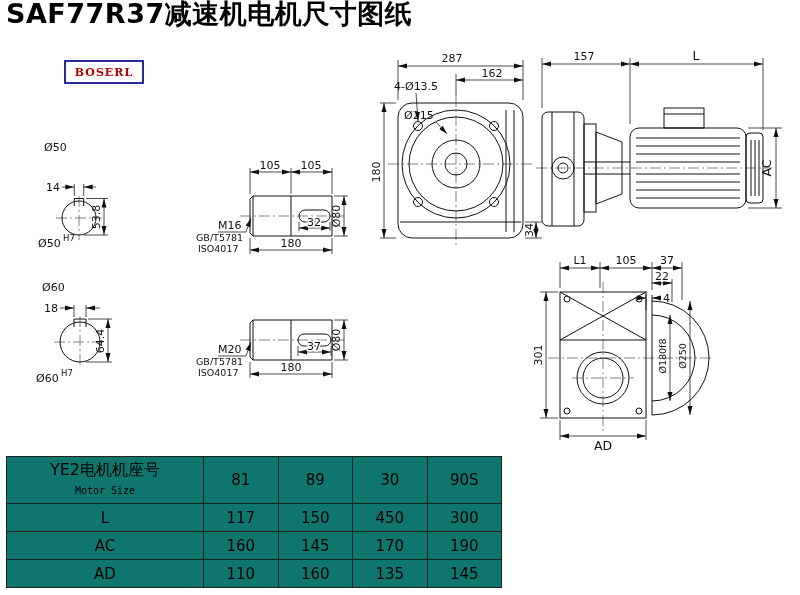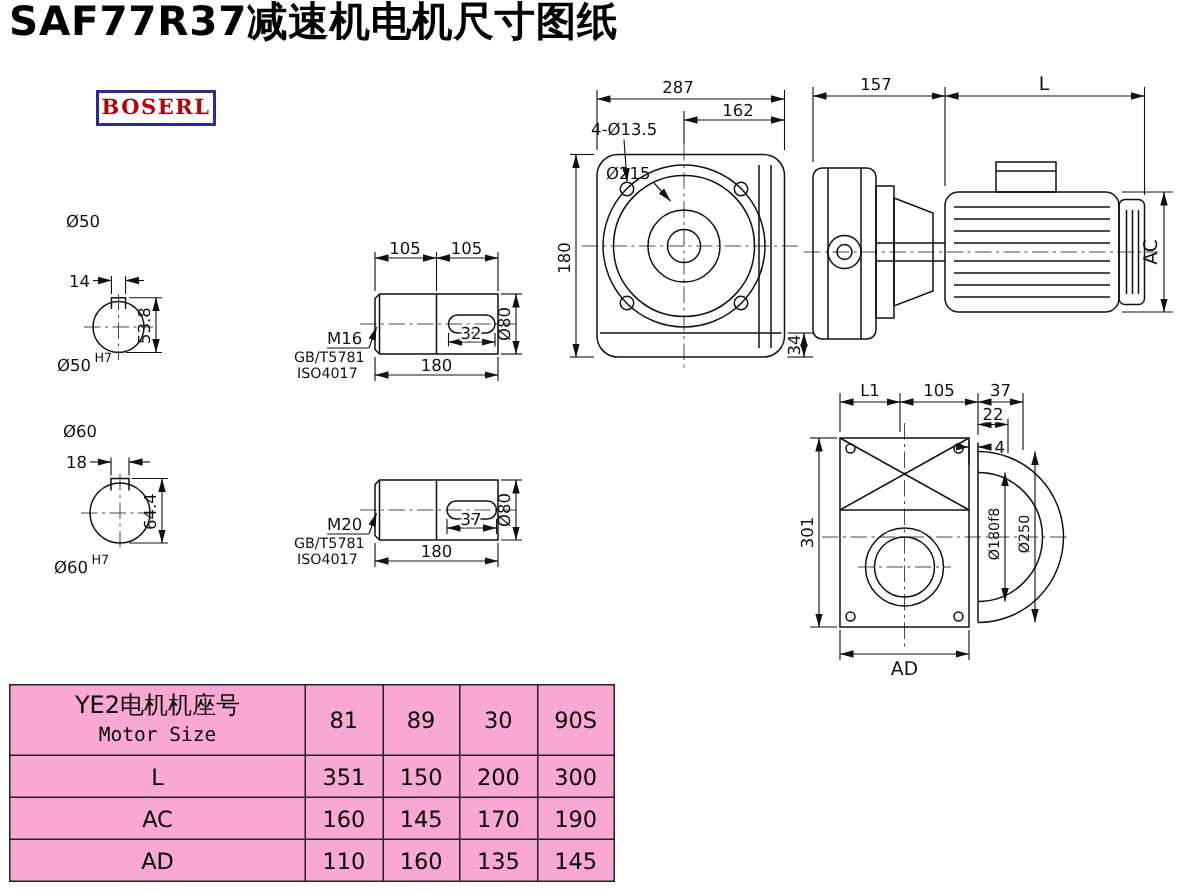--- a/index.html
+++ b/index.html
@@ -7,47 +7,47 @@
     width:800px;height:595px;position:relative;background:#fff;
     font-family:"DejaVu Sans",sans-serif;color:#111;overflow:hidden;
   }
   .title{
     position:absolute;left:6px;top:-4px;font-size:27px;font-weight:bold;
     white-space:nowrap;letter-spacing:0.5px;color:#000;margin:0;
   }
   .logo{
     position:absolute;left:64px;top:60px;width:80px;height:24px;
     border:2px solid #2a2a9a;display:flex;align-items:center;justify-content:center;
-    font-family:"DejaVu Serif",serif;font-weight:bold;font-size:14px;
+    font-family:"DejaVu Serif",serif;font-weight:bold;font-size:11px;
     color:#b40000;letter-spacing:1px;background:#fff;box-sizing:border-box;
   }
   svg.drawing{position:absolute;left:0;top:0;}
   svg{stroke:#111;stroke-width:1;fill:none;}
   svg .dim{stroke-width:0.75;}
   svg .cl{stroke:#333;stroke-width:0.6;stroke-dasharray:11 3 2 3;}
   svg text{stroke:none;fill:#111;font-family:"DejaVu Sans",sans-serif;font-size:11px;}
   svg text.mid{text-anchor:middle;}
   svg text.end{text-anchor:end;}
   svg text.sm{font-size:9.5px;}
   svg text.sup{font-size:8.5px;}
   svg text.big{font-size:12.5px;}
   svg text.halo{paint-order:stroke;stroke:#fff;stroke-width:3px;}
   table.size-table{
     position:absolute;left:6px;top:456px;border-collapse:collapse;
-    width:404px;table-layout:fixed;background:#f9a8d4;
+    width:496px;table-layout:fixed;background:#0f766e;
   }
   table.size-table th,table.size-table td{
     border:1.5px solid #222;text-align:center;vertical-align:middle;
     font-weight:normal;font-size:15px;padding:0;color:#000;
   }
   table.size-table .first{width:196px;}
   table.size-table tr.hdr th{height:46px;}
   table.size-table tr.row td{height:27px;}
   .cn{font-size:16px;line-height:22px;}
-  .en{font-family:"DejaVu Sans Mono",monospace;font-size:13px;line-height:20px;}
+  .en{font-family:"DejaVu Sans Mono",monospace;font-size:10px;line-height:20px;}
 </style>
 </head>
 <body>
 
 <h1 class="title">SAF77R37减速机电机尺寸图纸</h1>
 <div class="logo">BOSERL</div>
 
 <svg class="drawing" width="800" height="455" viewBox="0 0 800 455">
   <defs>
     <marker id="ar" markerUnits="userSpaceOnUse" markerWidth="9" markerHeight="6" refX="9" refY="3" orient="auto-start-reverse">
@@ -281,23 +281,23 @@
       <div class="cn">YE2电机机座号</div>
       <div class="en">Motor Size</div>
     </th>
     <th>81</th>
     <th>89</th>
     <th>30</th>
     <th>90S</th>
   </tr>
   <tr class="row">
     <td class="first">L</td>
-    <td>351</td>
+    <td>117</td>
     <td>150</td>
-    <td>200</td>
+    <td>450</td>
     <td>300</td>
   </tr>
   <tr class="row">
     <td class="first">AC</td>
     <td>160</td>
     <td>145</td>
     <td>170</td>
     <td>190</td>
   </tr>
   <tr class="row">

